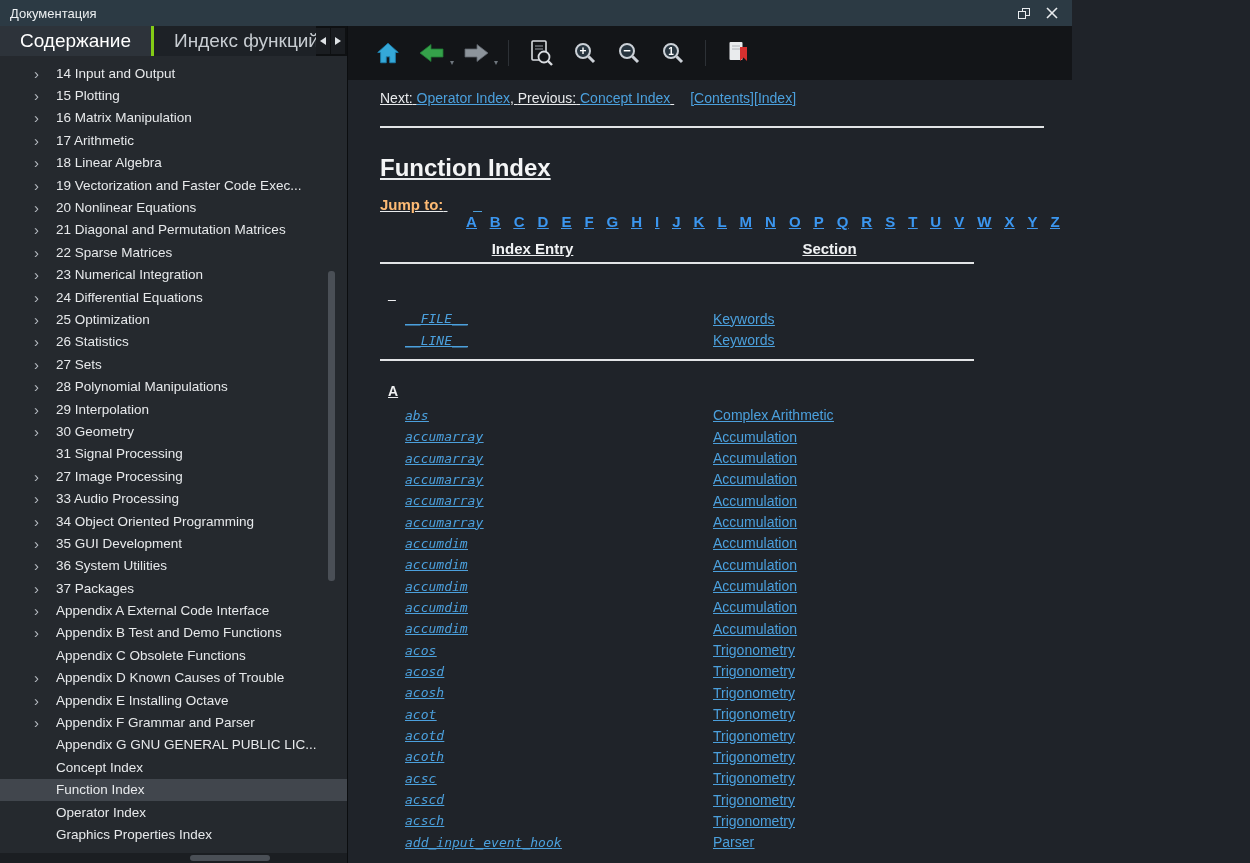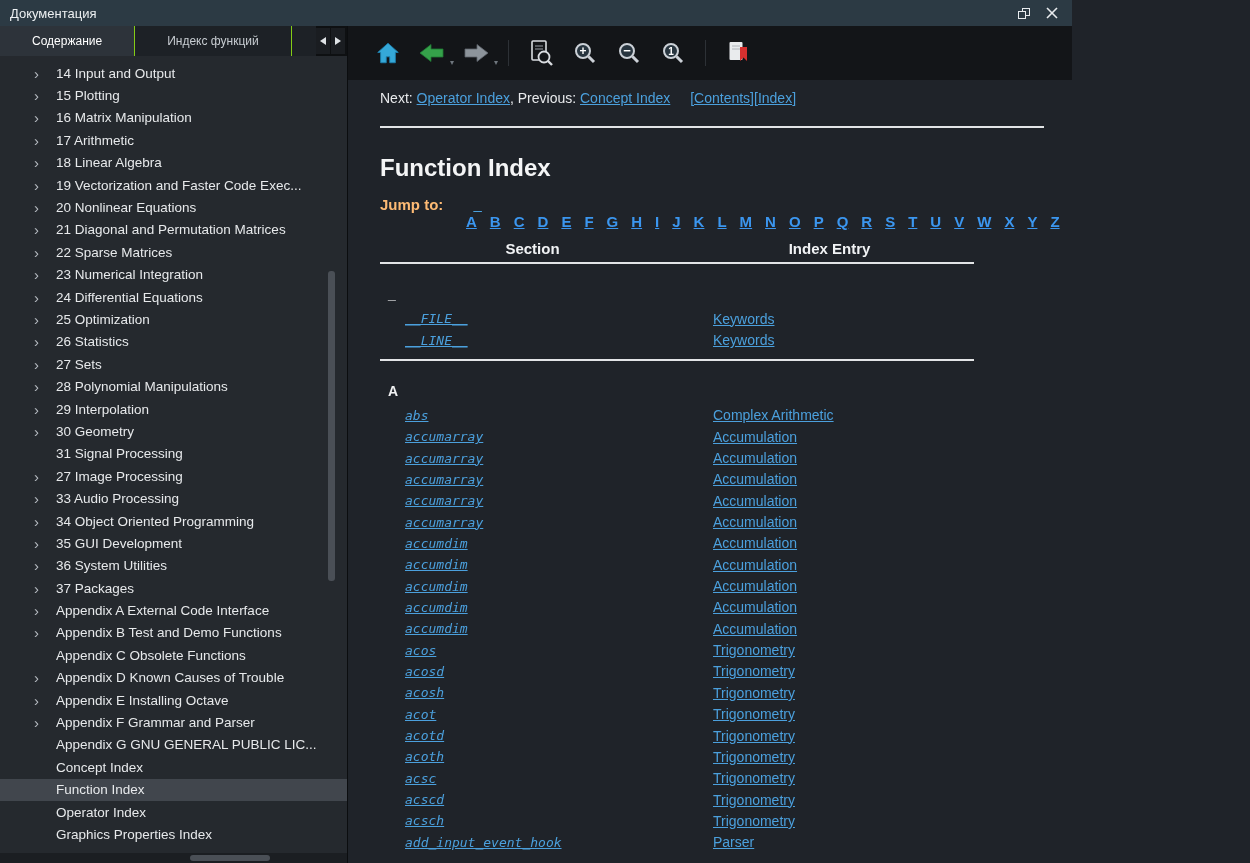--- a/index.html
+++ b/index.html
@@ -17,22 +17,22 @@
   .restore-glyph .b2 { position:absolute; left:0; bottom:0; width:8px; height:8px; border:1px solid #e8ebee; background:#2c3a44; }
 
   
   .main { flex:1; display:flex; min-height:0; }
 
   
   .left-panel { width:348px; flex:0 0 348px; background:#25292e; display:flex; flex-direction:column;
                 position:relative; border-right:1px solid #0b0d0f; }
   .tabbar { height:30px; flex:0 0 30px; background:#17191d; display:flex; align-items:stretch; }
   .tab-strip { flex:1; display:flex; overflow:hidden; }
-  .tab { padding:0 32px; font-size:12px; color:#c7ccd1; display:flex; align-items:center;
-         background:#1d2126; border-right:1px solid #84cc16; white-space:nowrap; }
+  .tab { padding:0 20px; font-size:19px; color:#c7ccd1; display:flex; align-items:center;
+         background:#1d2126; border-right:3px solid #84cc16; white-space:nowrap; }
   .tab.active { background:#2d333a; color:#ffffff; }
   .tab-scrollers { flex:0 0 30px; display:flex; align-items:center; gap:1px; padding-right:2px; background:#0e1012; }
   .tab-scroll-btn { width:14px; height:26px; background:#1a1d21; display:flex; align-items:center; justify-content:center; }
   .tri-left  { width:0; height:0; border-top:4px solid transparent; border-bottom:4px solid transparent; border-right:6px solid #dfe3e6; }
   .tri-right { width:0; height:0; border-top:4px solid transparent; border-bottom:4px solid transparent; border-left:6px solid #dfe3e6; }
 
   .tree { flex:1; padding-top:6px; overflow:hidden; position:relative; }
   .tree-item { height:22.4px; display:flex; align-items:center; font-size:13.5px; color:#e7e9eb;
                padding-left:34px; white-space:nowrap; }
   .tree-item.selected { background:#41464d; }
@@ -43,21 +43,21 @@
   .hscroll-thumb { position:absolute; left:190px; top:2px; width:80px; height:6px; background:#4a4f56; border-radius:3px; }
 
   
   .right-panel { flex:1; display:flex; flex-direction:column; min-width:0; background:#1f2329; }
   .toolbar { height:54px; flex:0 0 54px; background:#131518; display:flex; align-items:center;
              padding-left:24px; gap:12px; }
   .tool-btn { width:32px; height:32px; display:flex; align-items:center; justify-content:center; position:relative; }
   .tool-btn .dd { position:absolute; right:-6px; bottom:2px; color:#6f767d; font-size:8px; }
   .tool-sep { width:1px; height:26px; background:#2d3136; margin:0 4px; }
 
-  .doc { flex:1; overflow:hidden; padding:8px 28px 12px 32px; color:#e8eaec; }
+  .doc { flex:1; overflow:hidden; padding:8px 28px 12px 32px; color:#e8eaec;text-decoration:underline; }
   .doc-nav { font-size:14px; margin-top:2px; white-space:nowrap; }
   .doc-nav .gap { display:inline-block; width:16px; }
   .link { color:#4ba0dd; text-decoration:underline; cursor:pointer; }
   .hrline { border-top:2px solid #e2e4e6; }
   .hr-full { margin-top:20px; }
   .doc-heading { font-size:24px; font-weight:bold; color:#f4f5f6; margin-top:26px; }
   .jump-row { margin-top:14px; font-size:15px; }
   .jump-label { font-weight:bold; color:#fdba74; }
   .jump-underscore { margin-left:26px; font-weight:bold; }
   .letters { margin-left:86px; margin-top:0; font-size:15px; }
@@ -334,22 +334,22 @@
         <div class="doc-heading">Function Index</div>
 
         <div class="jump-row">
           <span class="jump-label">Jump to:</span>
           <span class="link jump-underscore">_</span>
         </div>
         <div class="letters" id="letters"><span class="jump-letter">A</span><span class="jump-letter">B</span><span class="jump-letter">C</span><span class="jump-letter">D</span><span class="jump-letter">E</span><span class="jump-letter">F</span><span class="jump-letter">G</span><span class="jump-letter">H</span><span class="jump-letter">I</span><span class="jump-letter">J</span><span class="jump-letter">K</span><span class="jump-letter">L</span><span class="jump-letter">M</span><span class="jump-letter">N</span><span class="jump-letter">O</span><span class="jump-letter">P</span><span class="jump-letter">Q</span><span class="jump-letter">R</span><span class="jump-letter">S</span><span class="jump-letter">T</span><span class="jump-letter">U</span><span class="jump-letter">V</span><span class="jump-letter">W</span><span class="jump-letter">X</span><span class="jump-letter">Y</span><span class="jump-letter">Z</span></div>
 
         <div class="itable">
           <div class="thead">
+            <div>Index Entry</div>
             <div>Section</div>
-            <div>Index Entry</div>
           </div>
           <div class="hrline table-hr"></div>
           <div id="groups">
               <div class="group-letter">_</div>
               <div class="irow">
                 <div class="entry-cell"><span class="link">__FILE__</span></div>
                 <div class="section-cell"><span class="link">Keywords</span></div>
               </div>
               <div class="irow">
                 <div class="entry-cell"><span class="link">__LINE__</span></div>

